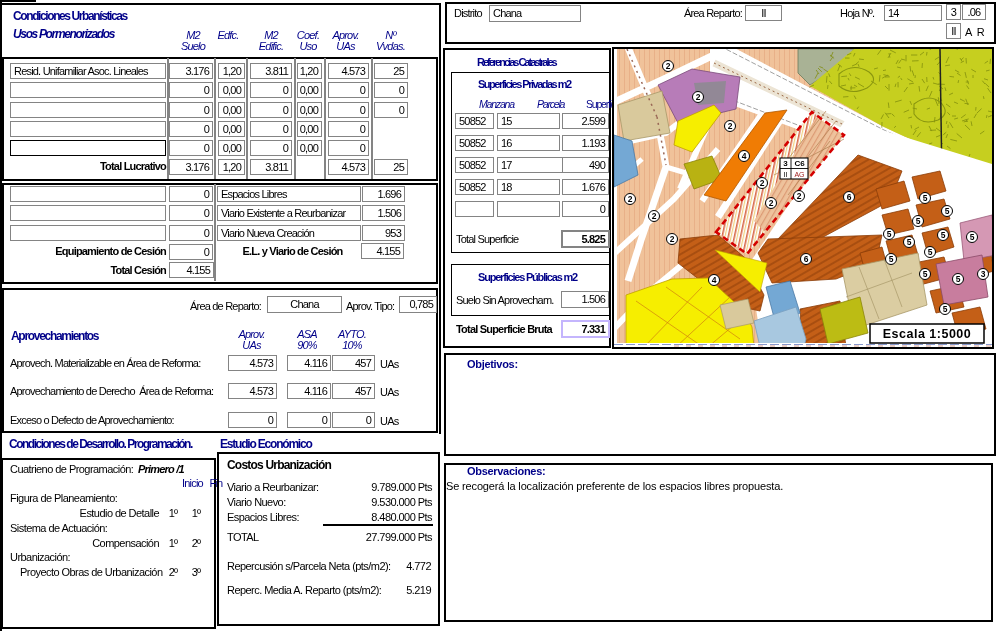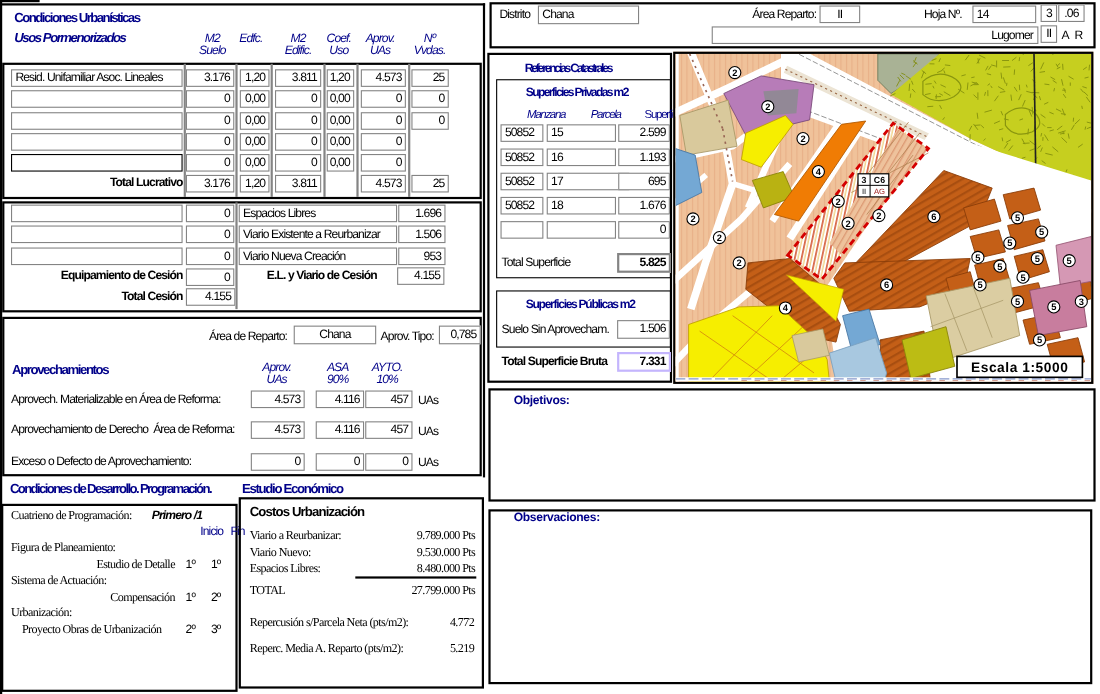--- a/index.html
+++ b/index.html
@@ -12,21 +12,21 @@
 .nv{color:#000089;margin-left:20px;}
 .r{text-align:right;}
 .h{position:absolute;font-size:11px;color:#000089;text-align:center;line-height:11px;white-space:nowrap;letter-spacing:-0.8px;font-style:italic;}
 .vl{position:absolute;width:2px;background:#848484;}
 .bx{position:absolute;border:2px solid #000;}
 .bx1{position:absolute;border:1px solid #000;}
 .ln{position:absolute;background:#000;}
 .ti{position:absolute;font-size:12px;font-weight:bold;color:#000089;white-space:nowrap;letter-spacing:-1.3px;}
 .sp0{letter-spacing:-0.15px;}
 .sp3{letter-spacing:-0.3px;}
-.sp5{letter-spacing:-0.55px;font-family:Liberation Serif, serif;}
+.sp5{letter-spacing:-0.55px;}
 .sp12{letter-spacing:-1.2px;}
 </style></head><body>
 <div id="pg">
 
 <div class="ln" style="left:0;top:0;width:2px;height:631px"></div>
 <div class="ln" style="left:0;top:0;width:36px;height:2px"></div>
 <div class="ln" style="left:0;top:3px;width:441px;height:2px"></div>
 <div class="ln" style="left:439px;top:3px;width:2px;height:431px"></div>
 
 <div class="ti" style="left:13px;top:9px;letter-spacing:-1.4px">Condiciones Urbanísticas</div>
@@ -186,41 +186,40 @@
 
 <div class="bx" style="left:445px;top:2px;width:551px;height:42px"></div>
 <div class="t" style="left:454px;top:7px">Distrito</div>
 <div class="f l" style="left:489px;top:5px;width:92px;height:17px">Chana</div>
 <div class="t r" style="left:640px;top:7px;width:102px">Área Reparto:</div>
 <div class="f c" style="left:745px;top:5px;width:37px">II</div>
 <div class="t" style="left:840px;top:7px">Hoja Nº.</div>
 <div class="f l" style="left:884px;top:5px;width:58px">14</div>
 <div class="f c" style="left:946px;top:4px;width:15px">3</div>
 <div class="f c" style="left:962px;top:4px;width:24px">.06</div>
-<div class="f n" style="left:647px;top:24px;width:297px;padding-right:4px">Lugomer</div>
 <div class="f c" style="left:946px;top:23px;width:15px">II</div>
 <div class="t" style="left:965px;top:26px;letter-spacing:1px">A R</div>
 
 <div class="bx" style="left:443px;top:48px;width:168px;height:300px"></div>
 <div class="t b nv" style="left:457px;top:56px;letter-spacing:-2px">Referencias Catastrales</div>
 <div class="bx1" style="left:451px;top:72px;width:159px;height:181px"></div>
 <div class="t b nv" style="left:458px;top:78px;letter-spacing:-1.5px">Superficies Privadas m2</div>
 <div class="t nv sp12" style="left:459px;top:98px;font-style:italic;font-size:10.5px">Manzana</div>
 <div class="t nv sp12" style="left:517px;top:98px;font-style:italic;font-size:10.5px">Parcela</div>
 <div class="t nv sp12" style="left:566px;top:98px;font-size:10.5px">Superficie</div>
 
 <div class="f l" style="left:455px;top:113px;width:39px">50852</div>
 <div class="f l" style="left:497px;top:113px;width:63px">15</div>
 <div class="f n" style="left:562px;top:113px;width:47px">2.599</div>
 <div class="f l" style="left:455px;top:135px;width:39px">50852</div>
 <div class="f l" style="left:497px;top:135px;width:63px">16</div>
 <div class="f n" style="left:562px;top:135px;width:47px">1.193</div>
 <div class="f l" style="left:455px;top:157px;width:39px">50852</div>
 <div class="f l" style="left:497px;top:157px;width:75px">17</div>
-<div class="f n" style="left:562px;top:157px;width:47px">695</div>
+<div class="f n" style="left:562px;top:157px;width:47px">490</div>
 <div class="f l" style="left:455px;top:179px;width:39px">50852</div>
 <div class="f l" style="left:497px;top:179px;width:63px">18</div>
 <div class="f n" style="left:562px;top:179px;width:47px">1.676</div>
 <div class="f l" style="left:455px;top:201px;width:39px"></div>
 <div class="f l" style="left:497px;top:201px;width:63px"></div>
 <div class="f n" style="left:562px;top:201px;width:47px">0</div>
 
 <div class="t" style="left:456px;top:233px">Total Superficie</div>
 <div class="f n b" style="left:561px;top:230px;width:49px;height:18px;border:2px solid #848484">5.825</div>
 
@@ -424,14 +423,15 @@
 </g>
 </g>
 </svg>
 </div>
 
 <div class="bx" style="left:444px;top:353px;width:552px;height:103px"></div>
 <div class="t b nv sp3" style="left:447px;top:358px">Objetivos:</div>
 
 <div class="bx" style="left:444px;top:463px;width:549px;height:159px"></div>
 <div class="t b nv sp3" style="left:447px;top:465px">Observaciones:</div>
+<div class="t sp0" style="left:446px;top:480px">Se recogerá la localización preferente de los espacios libres propuesta.</div>
 
 </div>
 
 </body></html>

